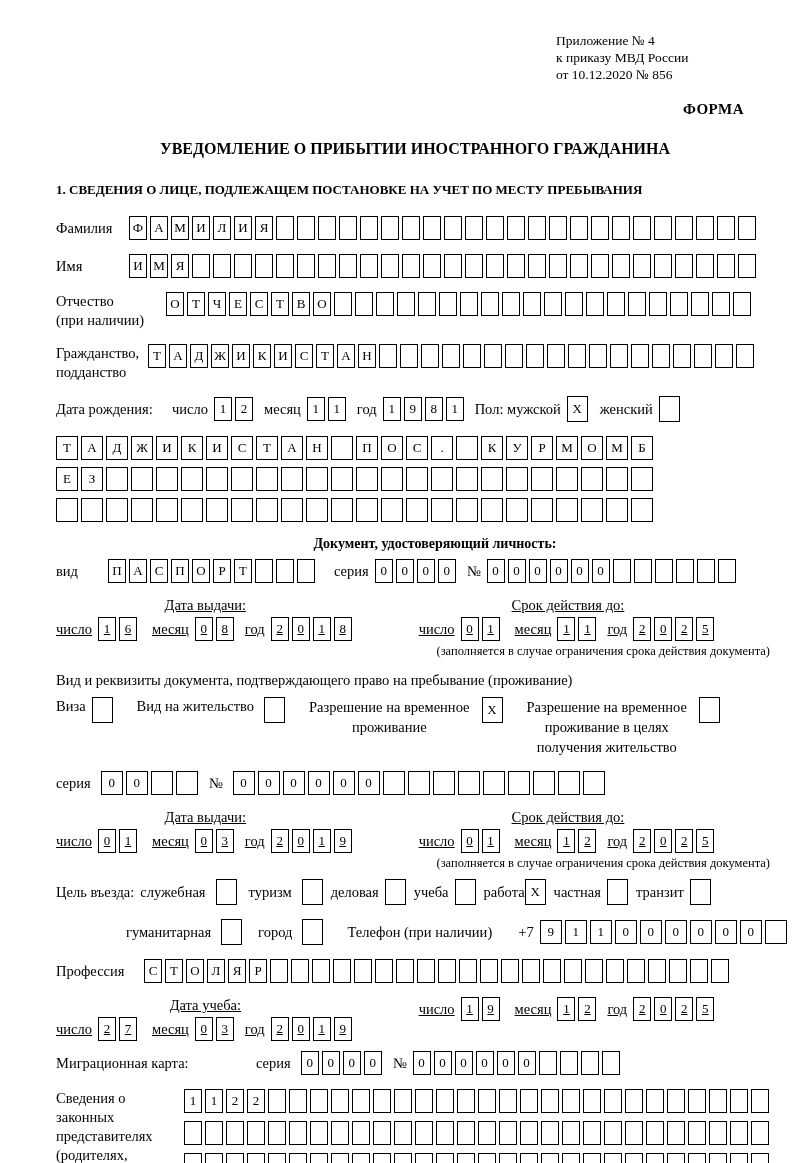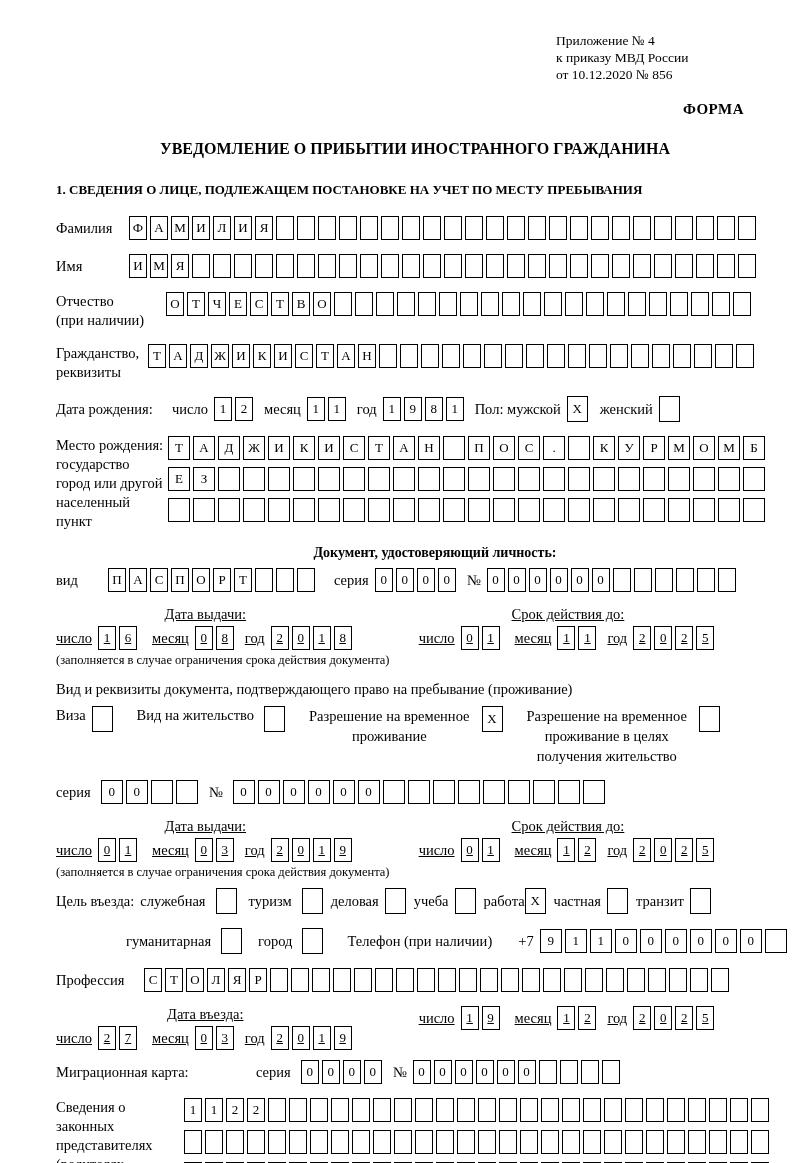--- a/index.html
+++ b/index.html
@@ -27,21 +27,21 @@
   .w .cell{width:20px;margin-right:3px;}
   .cbx .cell{width:19px;height:24px;margin-right:0;}
   .ml8{margin-left:8px;} .ml12{margin-left:12px;} .ml16{margin-left:16px;} .ml24{margin-left:24px;}
   .mr6{margin-right:6px;} .mr10{margin-right:10px;}
 
   
   .dates{display:flex;margin-top:4px;text-decoration:underline;}
   .dgroup{flex:none;}
   .dg-h{font-size:14.5px;text-align:center;margin-bottom:3px;}
   .dg-c{display:flex;align-items:center;}
-  .vnote{font-size:12.5px;margin:3px 4px 8px 0;}
+  .vnote{font-size:12.5px;text-align:right;margin:3px 4px 8px 0;}
 
   .dochdr{font-weight:bold;font-size:14px;text-align:center;margin:2px 0 7px 40px;}
   .plain{font-size:14.5px;line-height:26px;}
 
   .opt-col{flex:none;font-size:14.5px;line-height:20px;text-align:center;}
 </style>
 </head>
 <body>
 
 <div class="page">
@@ -164,21 +164,21 @@
         <span class="cell"></span>
         <span class="cell"></span>
         <span class="cell"></span>
         <span class="cell"></span>
       </span>
   </div>
 
   <div class="row top">
     <span class="lblcol" style="width:92px">
       <span style="display:block">Гражданство,</span>
-      <span style="display:block">реквизиты</span>
+      <span style="display:block">подданство</span>
     </span>
     <span class="cells">
         <span class="cell">Т</span>
         <span class="cell">А</span>
         <span class="cell">Д</span>
         <span class="cell">Ж</span>
         <span class="cell">И</span>
         <span class="cell">К</span>
         <span class="cell">И</span>
         <span class="cell">С</span>
@@ -229,26 +229,20 @@
     <span class="cells cbx">
         <span class="cell">X</span>
       </span>
     <span class="lbl ml12 mr6">женский</span>
     <span class="cells cbx">
         <span class="cell"></span>
       </span>
   </div>
 
   <div class="row top" style="margin-top:6px">
-    <span class="lblcol" style="width:112px">
-      <span style="display:block">Место рождения:</span>
-      <span style="display:block">государство</span>
-      <span style="display:block">город или другой</span>
-      <span style="display:block">населенный пункт</span>
-    </span>
     <span>
       <span class="cells w" style="margin-bottom:7px">
           <span class="cell">Т</span>
           <span class="cell">А</span>
           <span class="cell">Д</span>
           <span class="cell">Ж</span>
           <span class="cell">И</span>
           <span class="cell">К</span>
           <span class="cell">И</span>
           <span class="cell">С</span>
@@ -602,21 +596,21 @@
         <span class="cell"></span>
         <span class="cell"></span>
         <span class="cell"></span>
         <span class="cell"></span>
         <span class="cell"></span>
       </span>
   </div>
 
   <div class="dates">
     <div class="dgroup">
-      <div class="dg-h">Дата въезда:</div>
+      <div class="dg-h">Дата учеба:</div>
       <div class="dg-c">
         <span class="lbl mr6">число</span>
         <span class="cells">
             <span class="cell">2</span>
             <span class="cell">7</span>
           </span>
         <span class="lbl ml12 mr6">месяц</span>
         <span class="cells">
             <span class="cell">0</span>
             <span class="cell">3</span>

